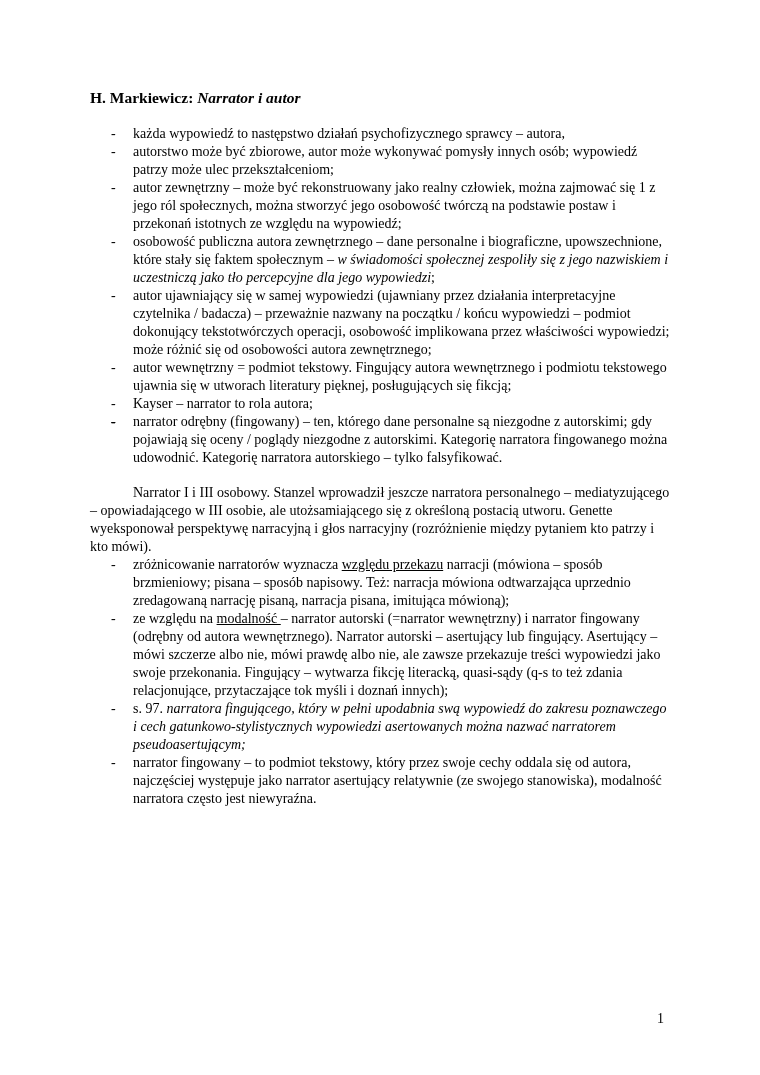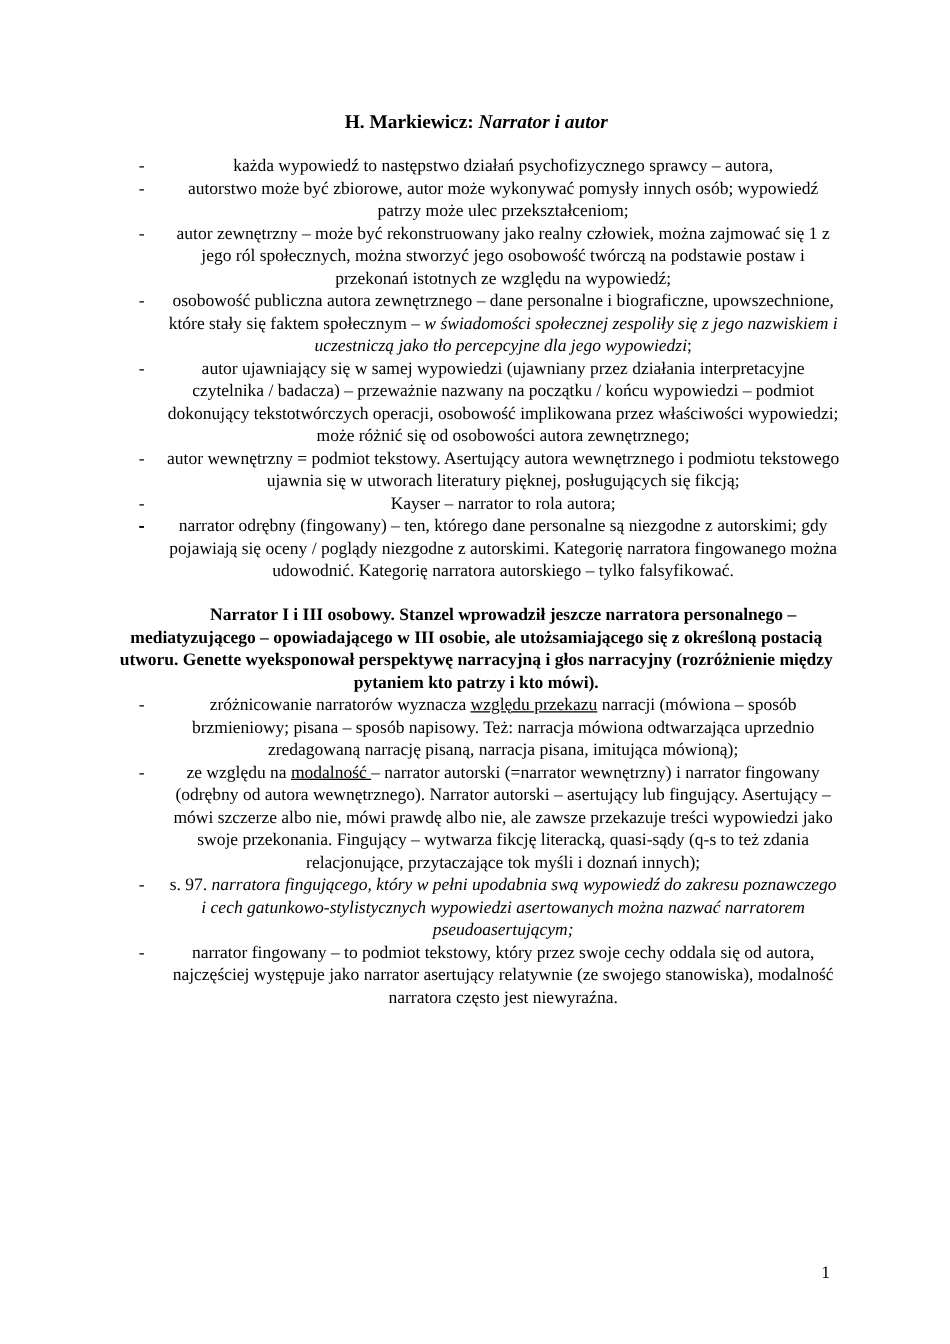--- a/index.html
+++ b/index.html
@@ -20,21 +20,21 @@
     background: #ffffff;
     overflow: hidden;
   }
   .content {
     position: absolute;
     left: 90px;
     top: 88px;
     width: 582px;
     font-size: 14px;
     line-height: 18px;
-    text-align: center;
+    text-align: left;
   }
   .doc-title {
     font-size: 15.5px;
     line-height: 20px;
     font-weight: bold;
     margin: 0 0 17px 0;
   }
   .doc-title .work { font-style: italic; }
   ul.blist {
     list-style: none;
@@ -46,21 +46,20 @@
     padding-left: 43px;
   }
   ul.blist .mk {
     position: absolute;
     left: 21px;
     top: 0;
   }
   .para {
     margin: 17px 0 0 0;
     text-indent: 43px;
-    font-weight: bold;
   }
   .sec-head {
     margin: 18px 0 0 0;
     text-decoration: underline;
   }
   em { font-style: italic; }
   .u { text-decoration: underline; }
   .pgnum {
     position: absolute;
     left: 657px;
@@ -76,21 +75,21 @@
   <div class="content">
 
     <h1 class="doc-title"><span>H. Markiewicz: </span><span class="work">Narrator i autor</span></h1>
 
     <ul class="blist">
       <li><span class="mk">-</span><span>każda wypowiedź to następstwo działań psychofizycznego sprawcy – autora,</span></li>
       <li><span class="mk">-</span><span>autorstwo może być zbiorowe, autor może wykonywać pomysły innych osób; wypowiedź patrzy może ulec przekształceniom;</span></li>
       <li><span class="mk">-</span><span>autor zewnętrzny – może być rekonstruowany jako realny człowiek, można zajmować się 1 z jego ról społecznych, można stworzyć jego osobowość twórczą na podstawie postaw i przekonań istotnych ze względu na wypowiedź;</span></li>
       <li><span class="mk">-</span><span><span>osobowość publiczna autora zewnętrznego – dane personalne i biograficzne, upowszechnione, które stały się faktem społecznym – </span><em>w świadomości społecznej zespoliły się z jego nazwiskiem i uczestniczą jako tło percepcyjne dla jego wypowiedzi</em><span>;</span></span></li>
       <li><span class="mk">-</span><span>autor ujawniający się w samej wypowiedzi (ujawniany przez działania interpretacyjne czytelnika / badacza) – przeważnie nazwany na początku / końcu wypowiedzi – podmiot dokonujący tekstotwórczych operacji, osobowość implikowana przez właściwości wypowiedzi; może różnić się od osobowości autora zewnętrznego;</span></li>
-      <li><span class="mk">-</span><span>autor wewnętrzny = podmiot tekstowy. Asertujący autora wewnętrznego i podmiotu tekstowego ujawnia się w utworach literatury pięknej, posługujących się fikcją;</span></li>
+      <li><span class="mk">-</span><span>autor wewnętrzny = podmiot tekstowy. Fingujący autora wewnętrznego i podmiotu tekstowego ujawnia się w utworach literatury pięknej, posługujących się fikcją;</span></li>
       <li><span class="mk">-</span><span>Kayser – narrator to rola autora;</span></li>
       <li><span class="mk">-</span></li>
       <li><span class="mk">-</span></li>
       <li><span class="mk">-</span><span>narrator odrębny (fingowany) – ten, którego dane personalne są niezgodne z autorskimi; gdy pojawiają się oceny / poglądy niezgodne z autorskimi. Kategorię narratora fingowanego można udowodnić. Kategorię narratora autorskiego – tylko falsyfikować.</span></li>
     </ul>
 
     <p class="para">Narrator I i III osobowy. Stanzel wprowadził jeszcze narratora personalnego – mediatyzującego – opowiadającego w III osobie, ale utożsamiającego się z określoną postacią utworu. Genette wyeksponował perspektywę narracyjną i głos narracyjny (rozróżnienie między pytaniem kto patrzy i kto mówi).</p>
 
 
     <ul class="blist">

